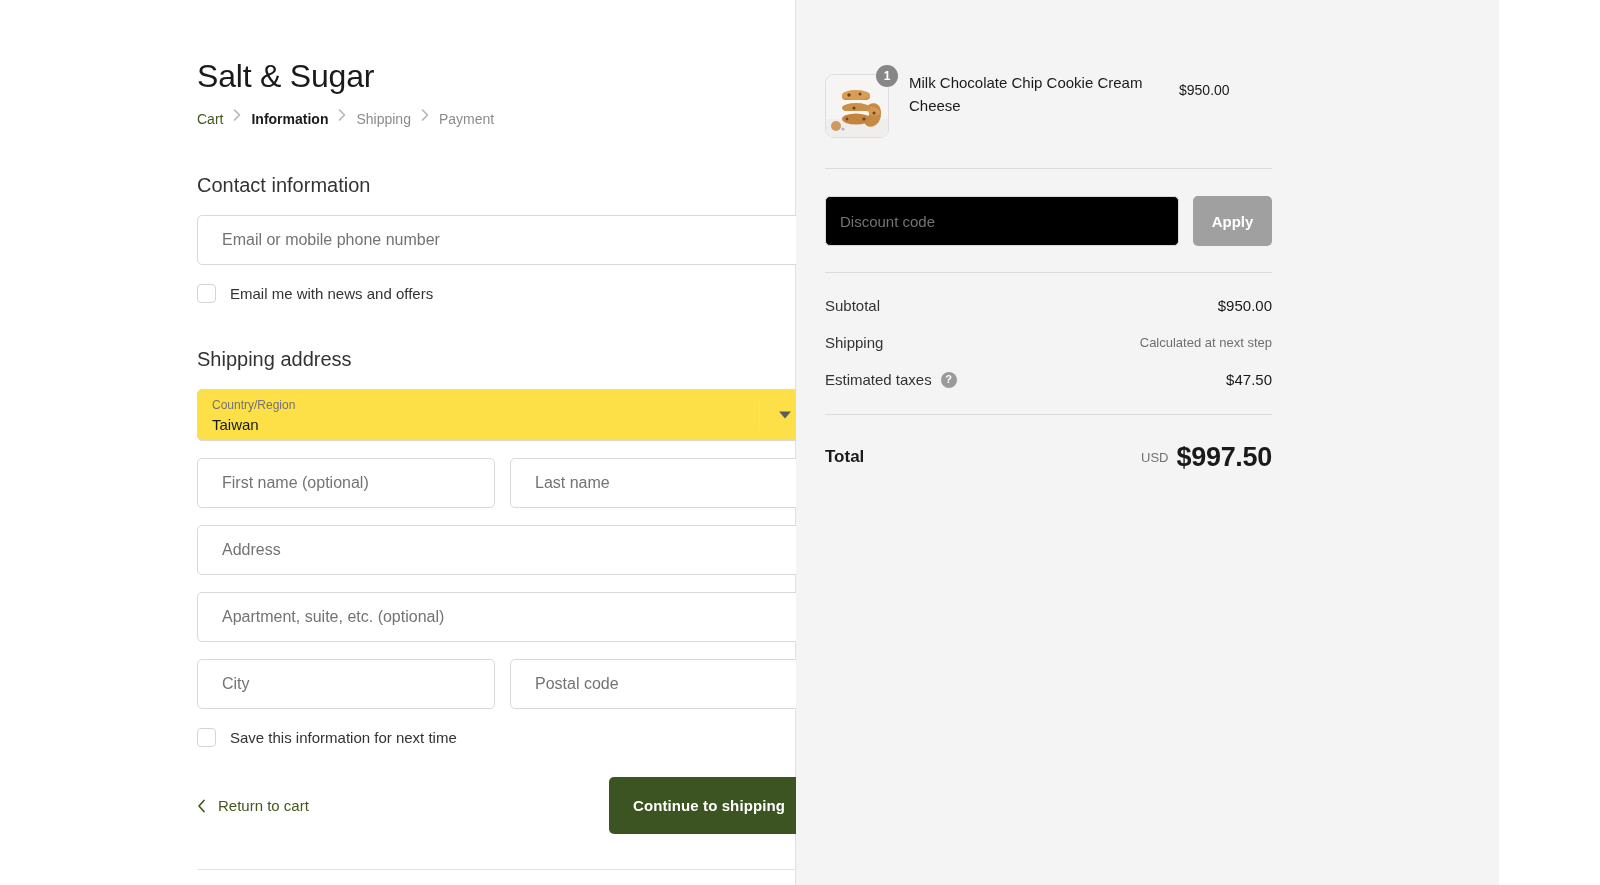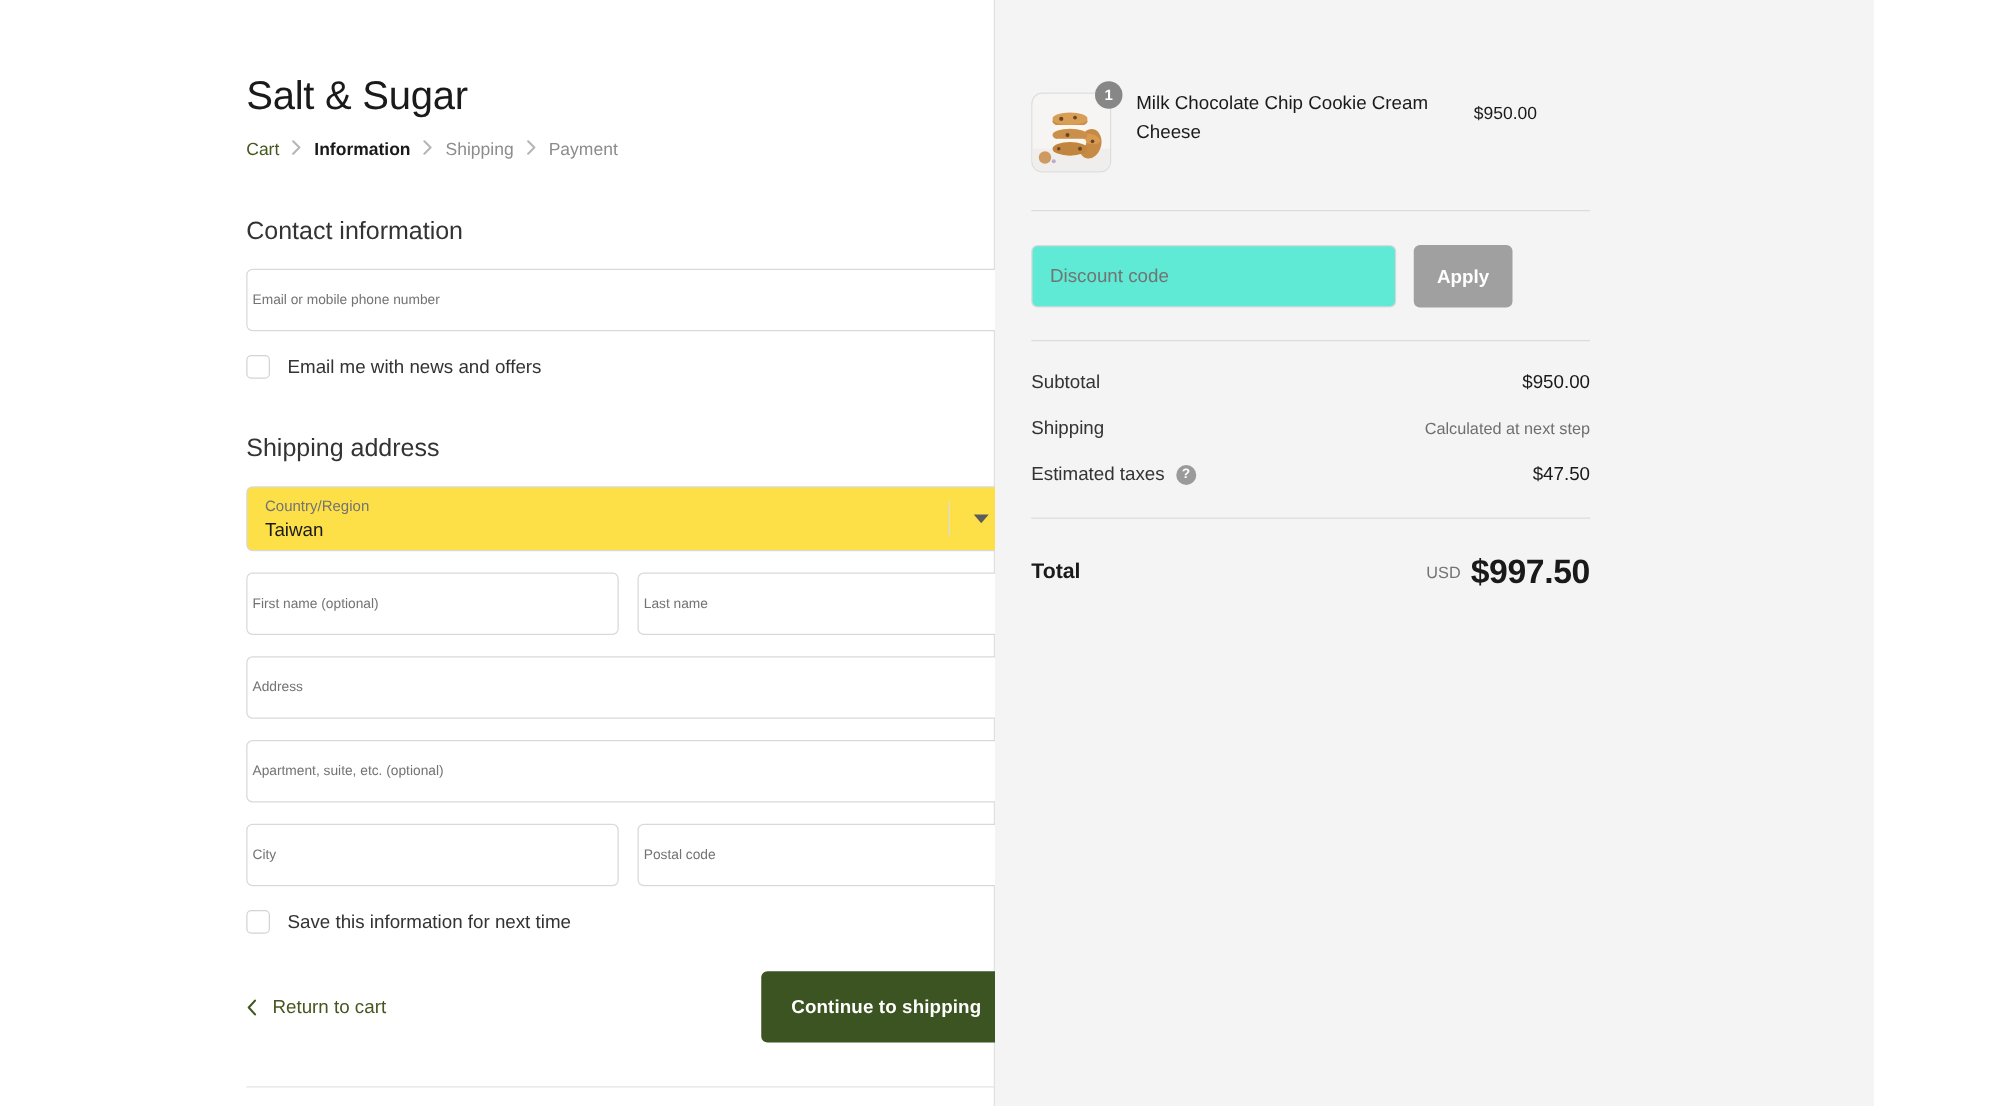--- a/index.html
+++ b/index.html
@@ -39,21 +39,21 @@
     line-height: 40px;
     font-weight: 400;
     color: #1a1a1a;
     letter-spacing: -0.2px;
   }
 
   
   .breadcrumb {
     margin-top: 14px;
     display: flex;
-    align-items: center;
+    align-items: flex-start;
     font-size: 14px;
     line-height: 18px;
   }
   .crumb { color: #8c8c8c; }
   .crumb.link { color: #44571f; }
   .crumb.current { color: #1a1a1a; font-weight: 700; }
   .crumb-sep {
     margin: 0 10px;
     color: #b5b5b5;
     font-size: 13px;
@@ -77,24 +77,24 @@
     position: relative;
     width: 100%;
     height: 50px;
     margin-top: 17px;
     border: 1px solid #d9d9d9;
     border-radius: 5px;
     background: #ffffff;
   }
   .field .ph {
     position: absolute;
-    left: 4px;
+    left: 24px;
     top: 50%;
     transform: translateY(-50%);
-    font-size: 11px;
+    font-size: 16px;
     color: #737373;
     pointer-events: none;
   }
   .row2 {
     display: flex;
     gap: 15px;
     width: 100%;
   }
   .row2 .field { width: 298px; flex: 0 0 298px; }
 
@@ -288,25 +288,25 @@
   .div-3 { margin-top: 26px; }
 
   
   .discount-row {
     display: flex;
     gap: 14px;
     margin-top: 27px;
   }
   .discount-input {
     position: relative;
-    width: 292px;
+    width: 354px;
     height: 50px;
     border: 1px solid #d9d9d9;
     border-radius: 5px;
-    background: #5eead4;
+    background: #000000;
   }
   .discount-input .ph {
     position: absolute;
     left: 14px;
     top: 50%;
     transform: translateY(-50%);
     font-size: 15px;
     color: #737373;
   }
   .apply-button {

